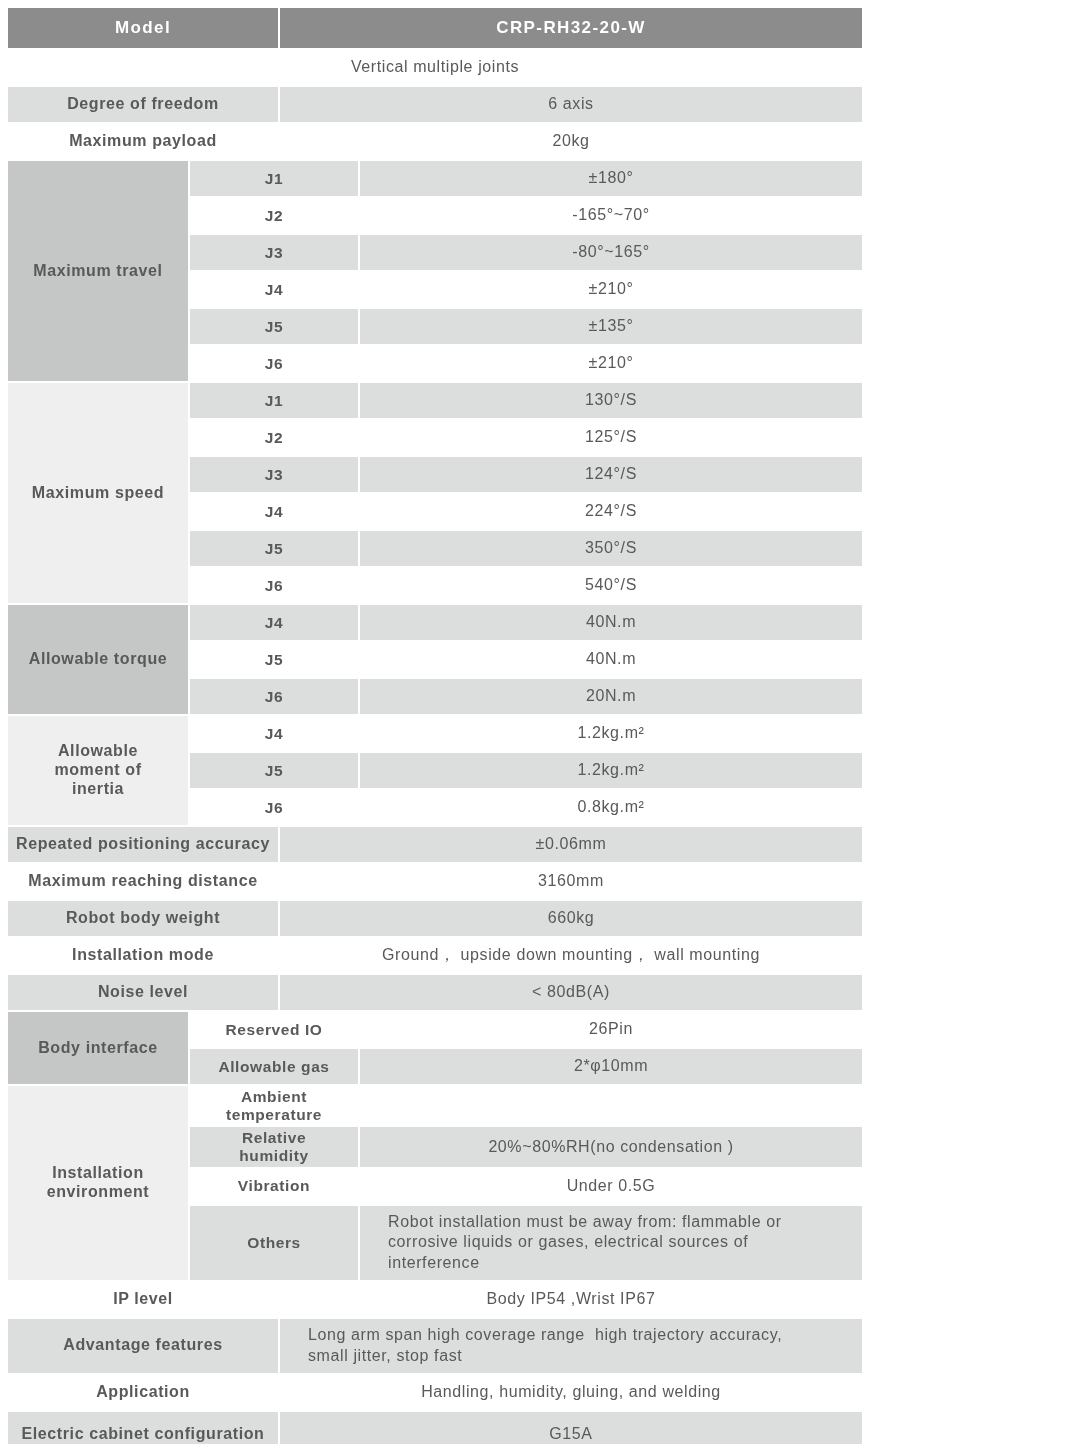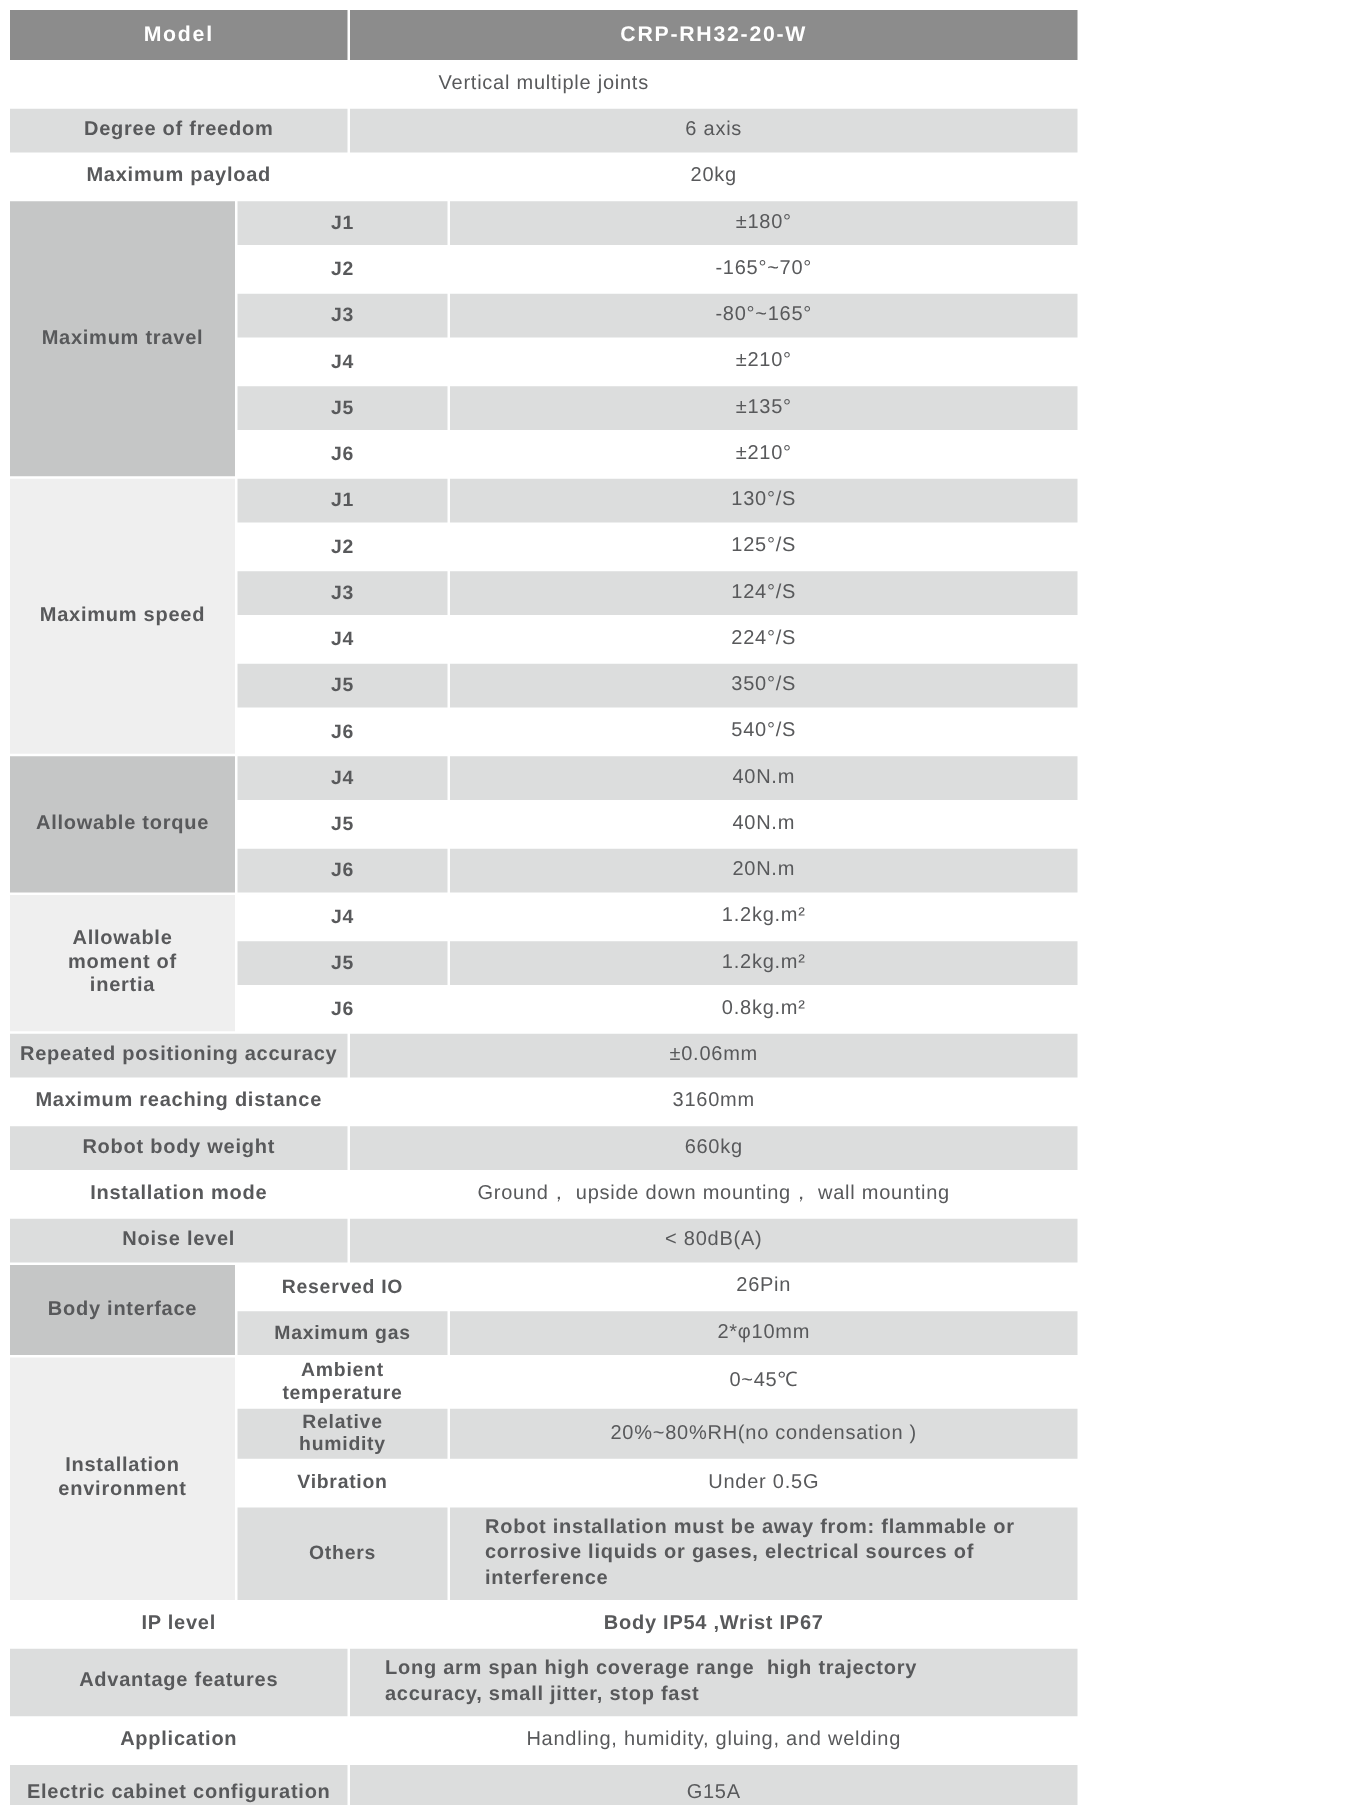--- a/index.html
+++ b/index.html
@@ -48,21 +48,21 @@
   .stripe       { background: var(--stripe, #dcdddd); }
   .shade-dark   { background: var(--section-dark, #c5c6c6); }
   .shade-light  { background: var(--section-light, #efefef); }
   .wrap-left {
     justify-content: flex-start;
     text-align: left;
     padding: 6px 50px 6px 28px;
     line-height: 1.3;
     white-space: pre-wrap;
   }
-  .bold { font-weight: bold; }
+  .bold { font-weight: normal; }
   .spec-table > .row:last-child .cell { min-height: 46px; }
 </style>
 </head>
 <body style="background: rgb(255, 255, 255);">
 
 <div class="spec-table">
     <div class="row header-row">
       <div class="cell label-cell">Model</div>
       <div class="cell value-cell">CRP-RH32-20-W</div>
     </div>
@@ -190,31 +190,30 @@
       <div class="cell value-cell stripe">&lt; 80dB(A)</div>
     </div>
     <div class="row group-row">
       <div class="cell section-cell shade-dark">Body interface</div>
       <div class="group-items">
         <div class="item-row">
           <div class="cell sub-cell">Reserved IO</div>
           <div class="cell value-cell">26Pin</div>
         </div>
         <div class="item-row">
-          <div class="cell sub-cell stripe">Maximum gas</div>
+          <div class="cell sub-cell stripe">Allowable gas</div>
           <div class="cell value-cell stripe">2*φ10mm</div>
         </div>
       </div>
     </div>
     <div class="row group-row">
       <div class="cell section-cell shade-light">Installation environment</div>
       <div class="group-items">
         <div class="item-row">
           <div class="cell sub-cell">Ambient temperature</div>
-          <div class="cell value-cell">0~45℃</div>
         </div>
         <div class="item-row">
           <div class="cell sub-cell stripe">Relative humidity</div>
           <div class="cell value-cell stripe">20%~80%RH(no condensation )</div>
         </div>
         <div class="item-row">
           <div class="cell sub-cell">Vibration</div>
           <div class="cell value-cell">Under 0.5G</div>
         </div>
         <div class="item-row">

